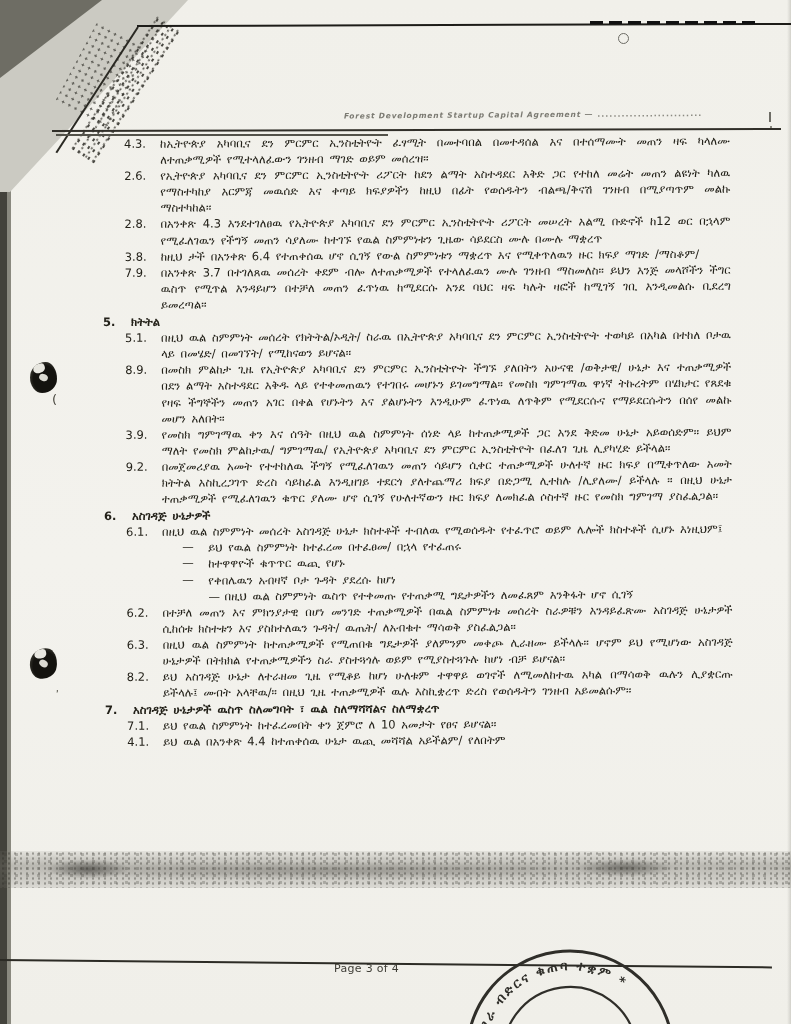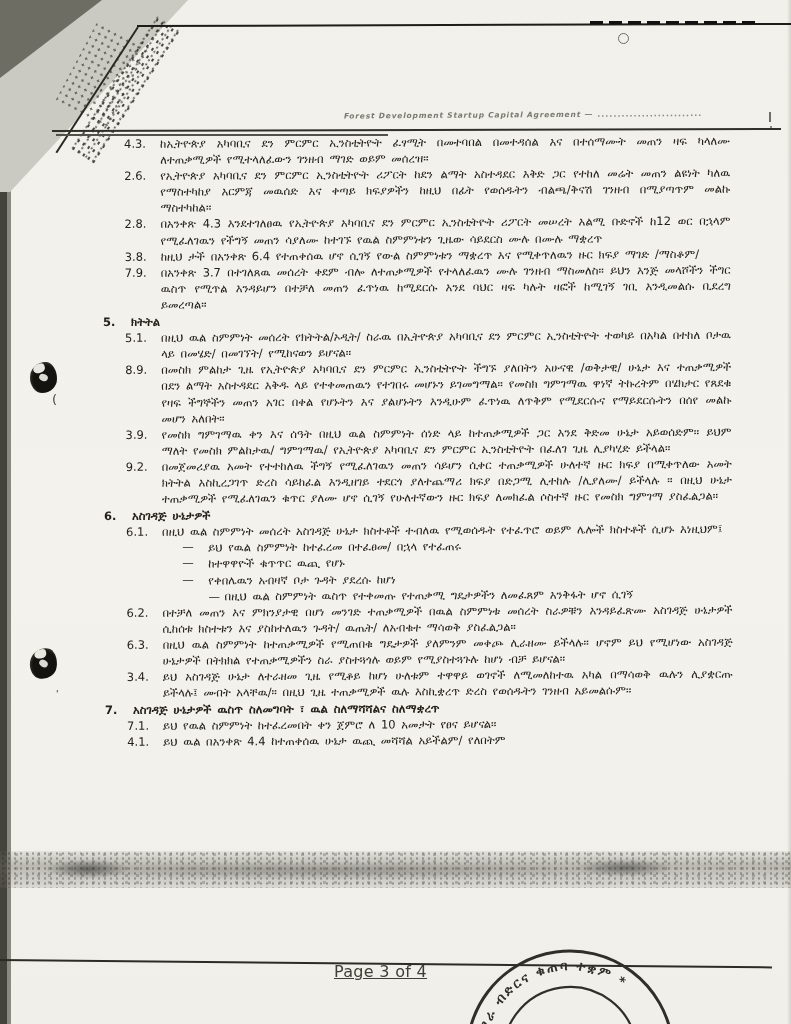--- a/index.html
+++ b/index.html
@@ -70,21 +70,21 @@
       linear-gradient(180deg,rgba(130,128,120,.12),rgba(110,108,100,.42) 40%,rgba(120,118,110,.18));
   }
   .smudge .noise{position:absolute;inset:0;
     background-image:
       radial-gradient(circle,rgba(40,39,33,.65) 0 1px,transparent 1.3px),
       radial-gradient(circle,rgba(60,59,52,.5) 0 1.4px,transparent 1.6px);
     background-size:6px 5px,11px 7px;opacity:.55;}
   
   .footline{position:absolute;left:0;top:959px;width:772px;height:1.6px;background:#2c2b25;
     transform:rotate(0.55deg);transform-origin:0 50%;}
-  .page-num{position:absolute;left:334px;top:962px;font-size:16px;color:#3e3d36;letter-spacing:.3px;text-decoration:underline;}
+  .page-num{position:absolute;left:334px;top:962px;font-size:11px;color:#3e3d36;letter-spacing:.3px;}
   .stamp{position:absolute;left:460px;top:944px;width:220px;height:90px;z-index:4;}
   .stamp svg{overflow:visible;}
   
   .edge-right{position:absolute;right:0;top:0;width:4px;height:1024px;background:linear-gradient(90deg,rgba(0,0,0,0),rgba(120,119,110,.25));}
   .speck-a{position:absolute;left:769px;top:112px;width:2px;height:10px;background:#6e6d66;}
   .speck-b{position:absolute;left:770px;top:126px;width:2px;height:3px;background:#8a897f;}
 </style>
 </head>
 <body>
 
@@ -192,21 +192,21 @@
     </div>
     <div class="item">
       <span class="num">6.2.</span>
       <span class="text">በተቻለ መጠን እና ምክንያታዊ በሆነ መንገድ ተጠቃሚዎች በዉል ስምምነቱ መሰረት ስራዎቹን እንዳይፈጽሙ አስገዳጅ ሁኔታዎች ሲከሰቱ ክስተቱን እና ያስከተለዉን ጉዳት/ ዉጤት/ ለአብቁተ ማሳወቅ ያስፈልጋል።</span>
     </div>
     <div class="item">
       <span class="num">6.3.</span>
       <span class="text">በዚህ ዉል ስምምነት ከተጠቃሚዎች የሚጠበቁ ግዴታዎች ያለምንም መቀጮ ሊራዘሙ ይችላሉ። ሆኖም ይህ የሚሆነው አስገዳጅ ሁኔታዎች በትክክል የተጠቃሚዎችን ስራ ያስተጓጎሉ ወይም የሚያስተጓጉሉ ከሆነ ብቻ ይሆናል።</span>
     </div>
     <div class="item">
-      <span class="num">3.4.</span>
+      <span class="num">8.2.</span>
       <span class="text">ይህ አስገዳጅ ሁኔታ ለተራዘመ ጊዜ የሚቆይ ከሆነ ሁለቱም ተዋዋይ ወገኖች ለሚመለከተዉ አካል በማሳወቅ ዉሉን ሊያቋርጡ ይችላሉ፤ መብት አላቸዉ/። በዚህ ጊዜ ተጠቃሚዎች ዉሉ እስኪቋረጥ ድረስ የወሰዱትን ገንዘብ አይመልሱም።</span>
     </div>
 
     <div class="item top">
       <span class="num">7.</span>
       <span class="text">አስገዳጅ ሁኔታዎች ዉስጥ ስለመግባት ፣ ዉል ስለማሻሻልና ስለማቋረጥ</span>
     </div>
     <div class="item">
       <span class="num">7.1.</span>
       <span class="text">ይህ የዉል ስምምነት ከተፈረመበት ቀን ጀምሮ ለ 10 አመታት የፀና ይሆናል።</span>

